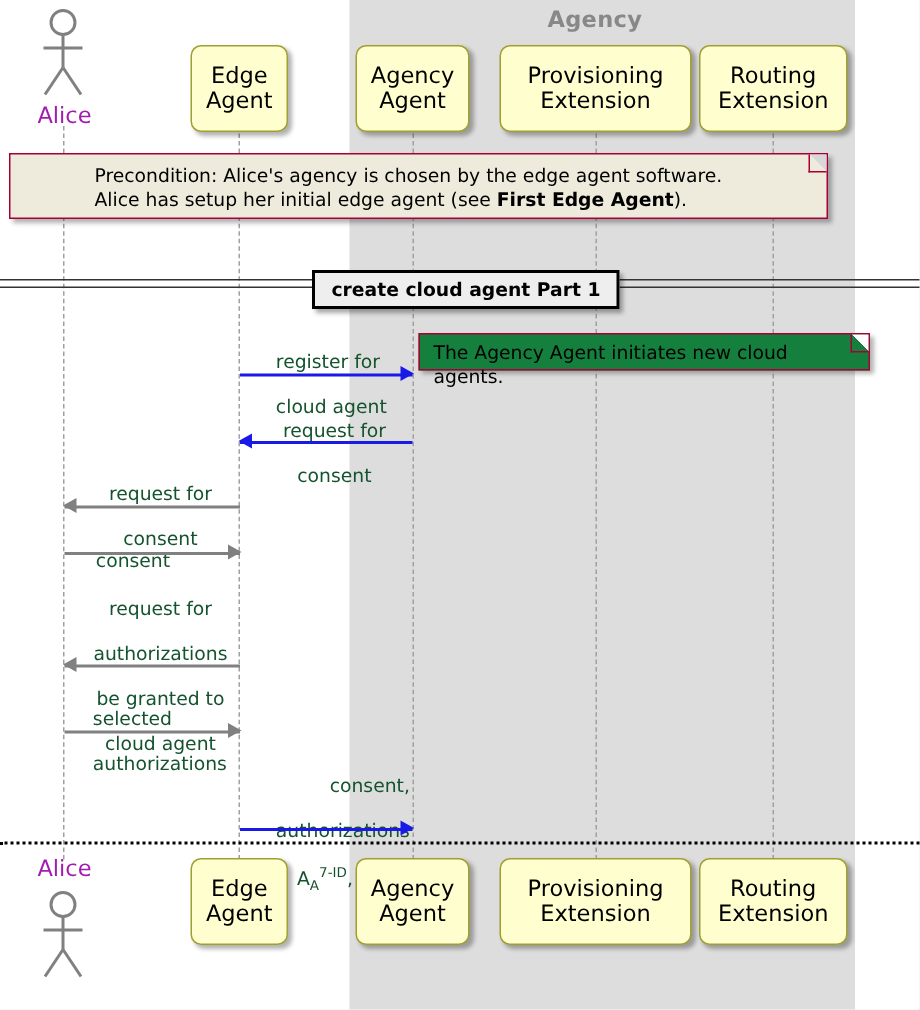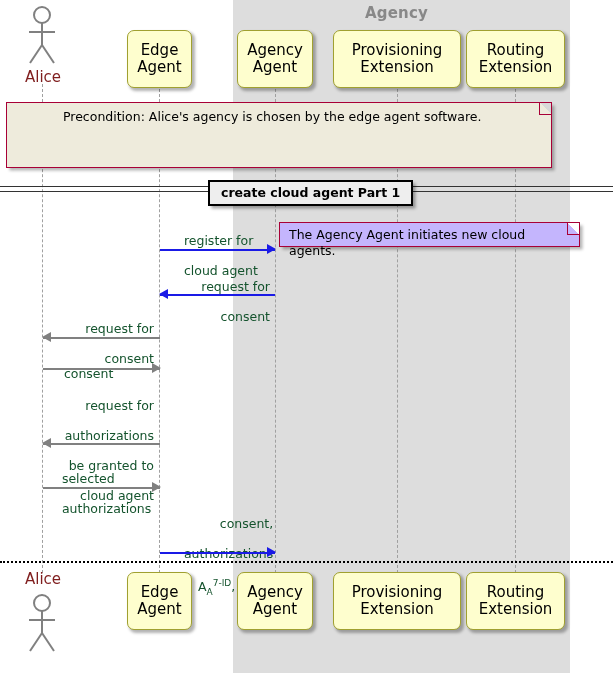--- a/index.html
+++ b/index.html
@@ -19,28 +19,28 @@
   
   .pbox{position:absolute;background:#FEFECE;border:1px solid #A0A030;
         border-radius:7px;box-shadow:2.5px 2.5px 3px rgba(0,0,0,.30);
         display:flex;flex-direction:column;align-items:center;justify-content:center;
         color:#000;font-size:15px;line-height:17px;text-align:center;box-sizing:border-box;}
   .pbox span{display:block;white-space:nowrap;}
 
   
   .actor{position:absolute;}
   .actor svg{display:block;}
-  .actor-label{position:absolute;font-size:15px;color:#7f1d1d;white-space:nowrap;text-align:center;}
+  .actor-label{position:absolute;font-size:15px;color:#a21caf;white-space:nowrap;text-align:center;}
 
   
   .note{position:absolute;box-sizing:border-box;border:1px solid #A80036;
         box-shadow:2.5px 2.5px 3px rgba(0,0,0,.30);
         font-size:12.5px;line-height:16px;color:#000;padding:5px 8px 5px 9px;}
   .note.beige{background:#EEEBDC;}
-  .note.yellow{background:#c4b5fd;}
+  .note.yellow{background:#15803d;}
   .note .fold{position:absolute;top:0;right:0;width:11px;height:11px;
               background:linear-gradient(to bottom left, #D8D8D8 0 50%, transparent 50% 100%);
               border-left:1px solid #A80036;border-bottom:1px solid #A80036;}
   .note.yellow .fold{background:linear-gradient(to bottom left,#ffffff 0 50%,transparent 50% 100%);}
   .note b{font-weight:bold;}
 
   
   .div-lines{position:absolute;left:0;width:613px;height:7px;}
   .div-lines::before,.div-lines::after{content:"";position:absolute;left:0;width:613px;
        height:0;border-top:1px solid #333;}
@@ -59,21 +59,21 @@
   .arrow .head{position:absolute;top:-5px;width:0;height:0;}
   .arrow.right .head{right:-1px;border-top:5px solid transparent;border-bottom:5px solid transparent;}
   .arrow.left  .head{left:-1px;border-top:5px solid transparent;border-bottom:5px solid transparent;}
   .arrow.gray.right .head{border-left:9px solid #808080;}
   .arrow.gray.left  .head{border-right:9px solid #808080;}
   .arrow.blue.right .head{border-left:9px solid #1A1AE6;}
   .arrow.blue.left  .head{border-right:9px solid #1A1AE6;}
 
   .msg-label{position:absolute;font-size:12.5px;line-height:15px;color:#14532d;
              white-space:pre;}
-  .msg-label.r{text-align:right;}
+  .msg-label.r{text-align:center;}
   .msg-label sup{font-size:9px;vertical-align:super;}
   .msg-label sub{font-size:9px;vertical-align:sub;}
 
   
   .dotted-sep{position:absolute;left:0;width:613px;height:0;
               border-top:2px dotted #000;}
 </style>
 </head>
 <body>
 
@@ -111,23 +111,24 @@
   </div>
   <div class="pbox" style="left:333px;top:30px;width:128px;height:58px;">
     <span>Provisioning</span>
     <span>Extension</span>
   </div>
   <div class="pbox" style="left:466px;top:30px;width:99px;height:58px;">
     <span>Routing</span>
     <span>Extension</span>
   </div>
 
-  <div class="note beige" style="left:6px;top:102px;width:546px;height:66px;padding-left:56px;padding-top:6px;">
+  <div class="note beige" style="left:6px;top:102px;width:546px;height:44px;padding-left:56px;padding-top:6px;">
     <div class="fold"></div>
     <div>Precondition: Alice's agency is chosen by the edge agent software.</div>
+    <div><span>Alice has setup her initial edge agent (see </span><b>First Edge Agent</b><span>).</span></div>
   </div>
 
   <div class="div-lines" style="top:186px;"></div>
   <div class="div-box" style="left:208px;top:180px;">create cloud agent Part 1</div>
 
   <div class="msg-label" style="left:168px;top:218px;">
     <span>register for</span><br>
     <span>cloud agent</span>
   </div>
   <div class="arrow blue right" style="left:160px;top:249px;width:115px;">

